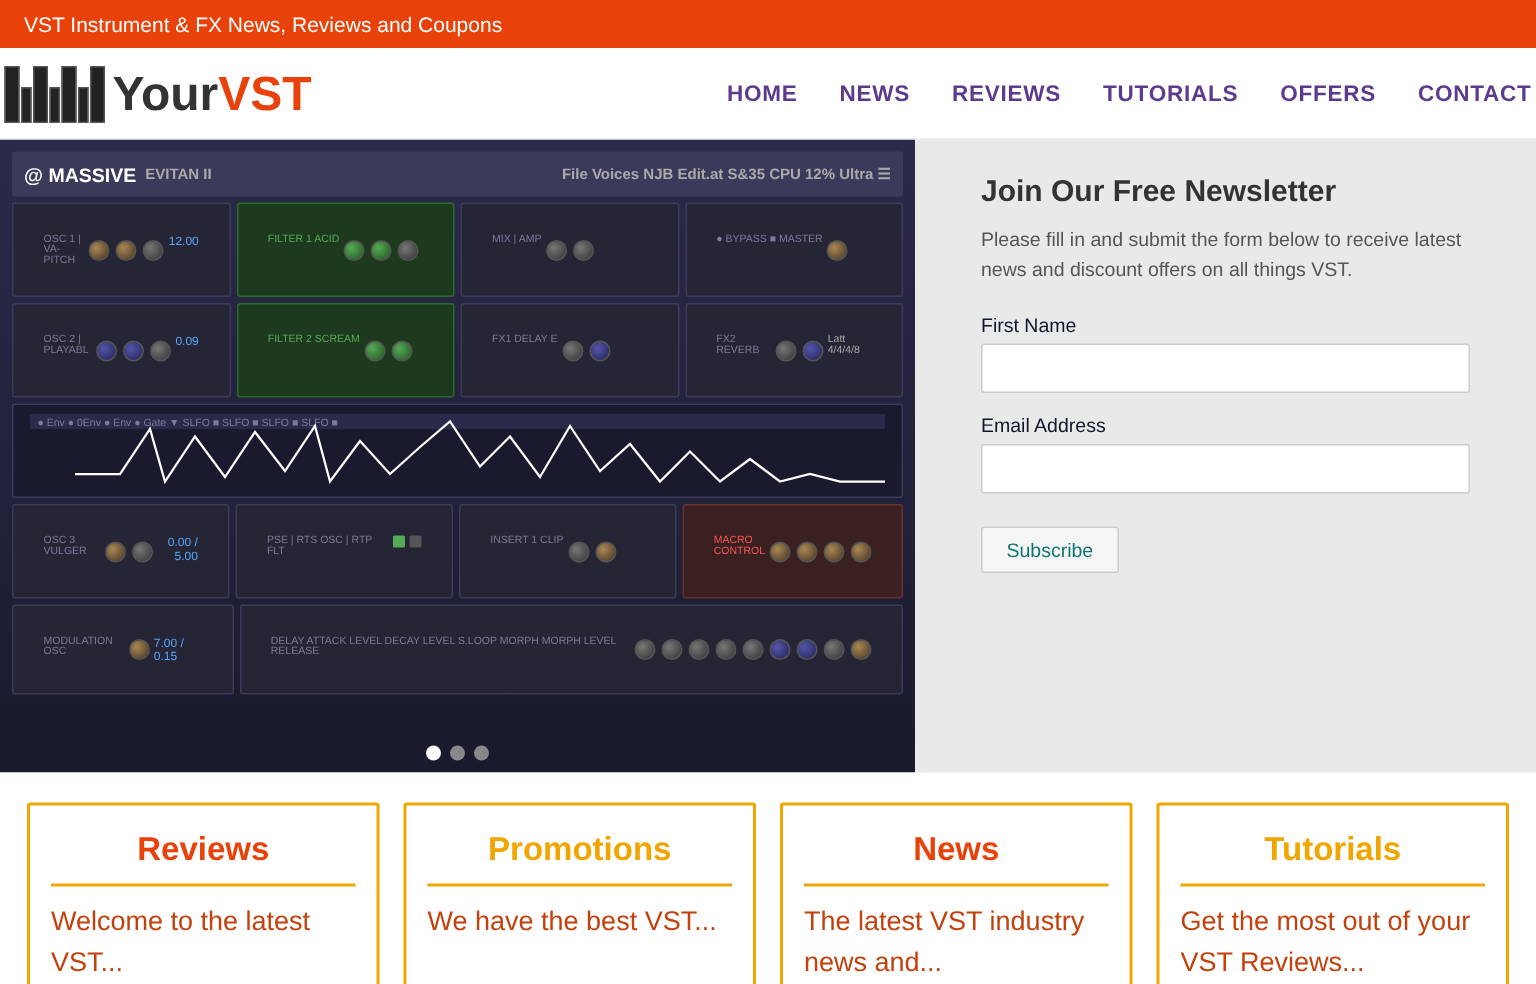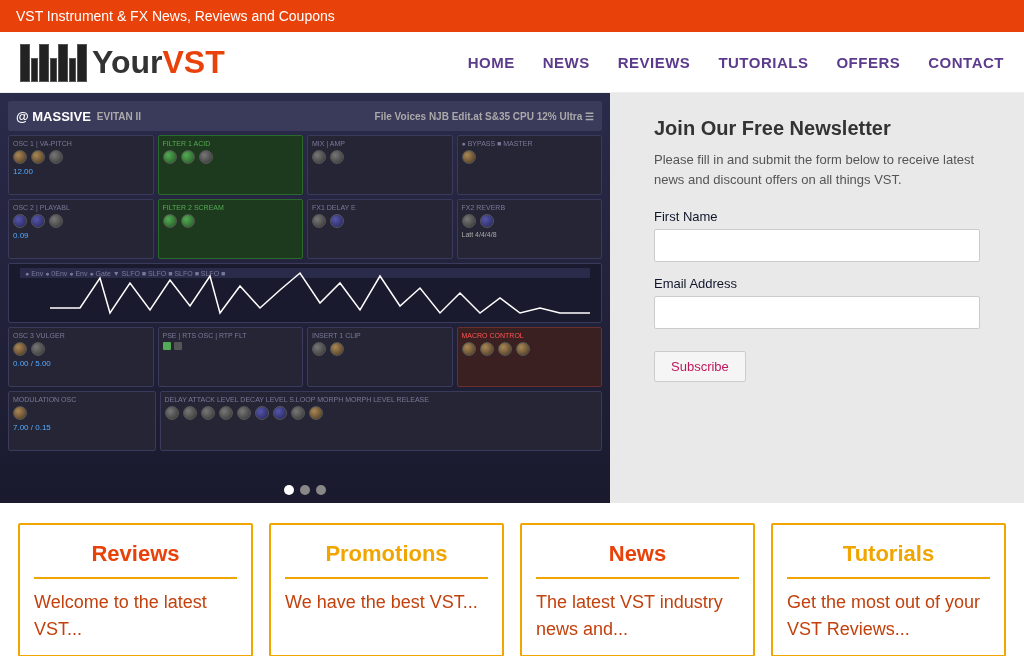--- a/index.html
+++ b/index.html
@@ -14,21 +14,21 @@
       align-items: center;
       padding: 8px 16px;
       font-size: 14px;
     }
 
     
     .header {
       display: flex;
       align-items: center;
       justify-content: space-between;
-      padding: 10px 20px;
+      padding: 10px 3px;
       border-bottom: 1px solid #eee;
     }
     .logo {
       display: flex;
       align-items: center;
       text-decoration: none;
     }
     .logo-piano {
       display: flex;
       align-items: flex-end;
@@ -104,23 +104,23 @@
     .synth-label.massive { color: #fff; font-size: 13px; }
     .synth-row {
       display: grid;
       grid-template-columns: 1fr 1fr 1fr 1fr;
       gap: 4px;
     }
     .synth-module {
       background: #252535;
       border: 1px solid #3a3a5a;
       border-radius: 2px;
-      padding: 4px;
-      display: flex;
-      flex-direction: column;
+      padding: 20px;
+      display: flex;
+      flex-direction: row;
       gap: 3px;
     }
     .module-title { color: #7a7a9a; font-size: 7px; text-transform: uppercase; }
     .knob-row { display: flex; gap: 4px; align-items: center; }
     .knob {
       width: 14px; height: 14px;
       border-radius: 50%;
       background: radial-gradient(circle at 35% 35%, #777, #333);
       border: 1px solid #555;
       flex-shrink: 0;
@@ -191,21 +191,21 @@
       font-size: 13px;
       border-radius: 2px;
     }
     .subscribe-btn {
       background: #f5f5f5;
       border: 1px solid #ccc;
       padding: 7px 16px;
       font-size: 13px;
       cursor: pointer;
       border-radius: 2px;
-      color: #be185d;
+      color: #0f766e;
       margin-top: 8px;
     }
 
     
     .cards {
       display: grid;
       grid-template-columns: 1fr 1fr 1fr 1fr;
       gap: 0;
       padding: 20px 10px;
       background: #fff;
@@ -358,21 +358,21 @@
         </div>
       </div>
 
       <div class="synth-bottom">
         <div class="synth-module">
           <div class="module-title">OSC 3 Vulger</div>
           <div class="knob-row">
             <div class="knob orange"></div>
             <div class="knob"></div>
           </div>
-          <div style="color:#5af;font-size:8px;">0.00 / 5.00</div>
+          <div style="color:#5af;font-size:8px;text-align:right;">0.00 / 5.00</div>
         </div>
         <div class="synth-module">
           <div class="module-title">PSE | RTS OSC | RTP FLT</div>
           <div style="display:flex;gap:3px;">
             <div style="width:8px;height:8px;background:#5a5;border-radius:1px;"></div>
             <div style="width:8px;height:8px;background:#555;border-radius:1px;"></div>
           </div>
         </div>
         <div class="synth-module">
           <div class="module-title">INSERT 1 Clip</div>

